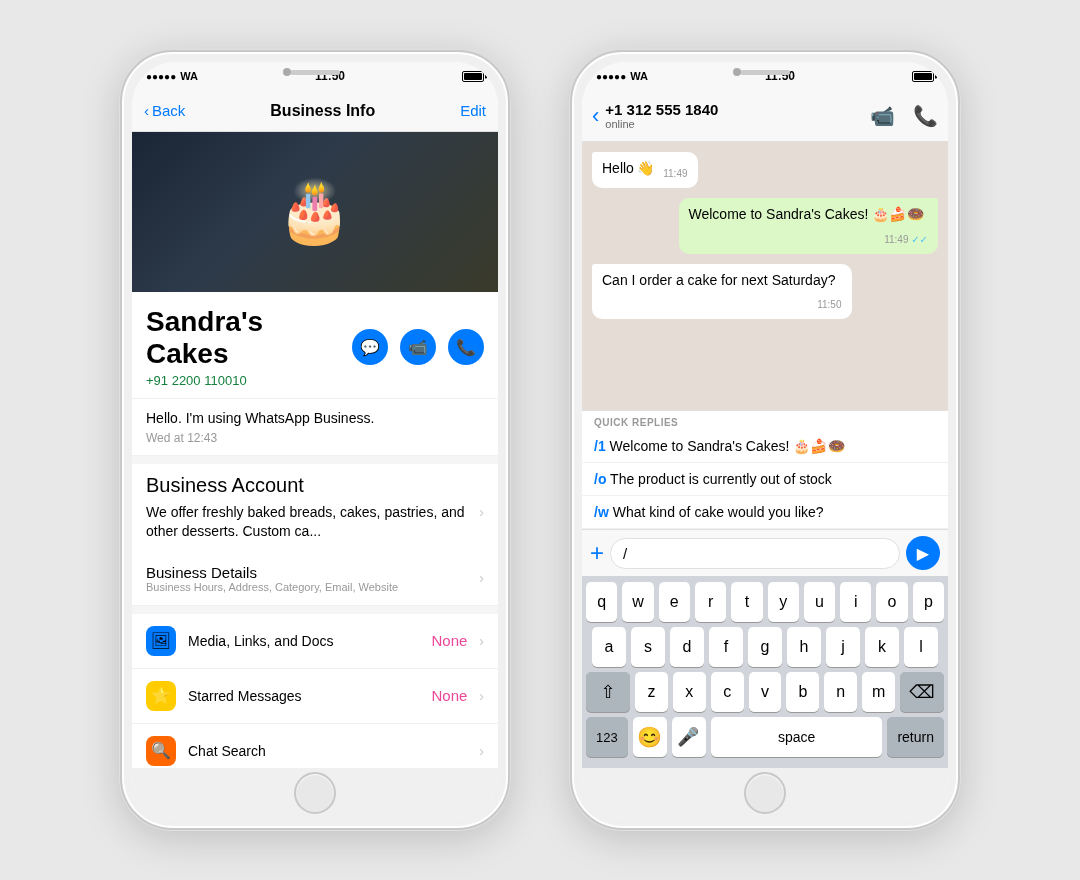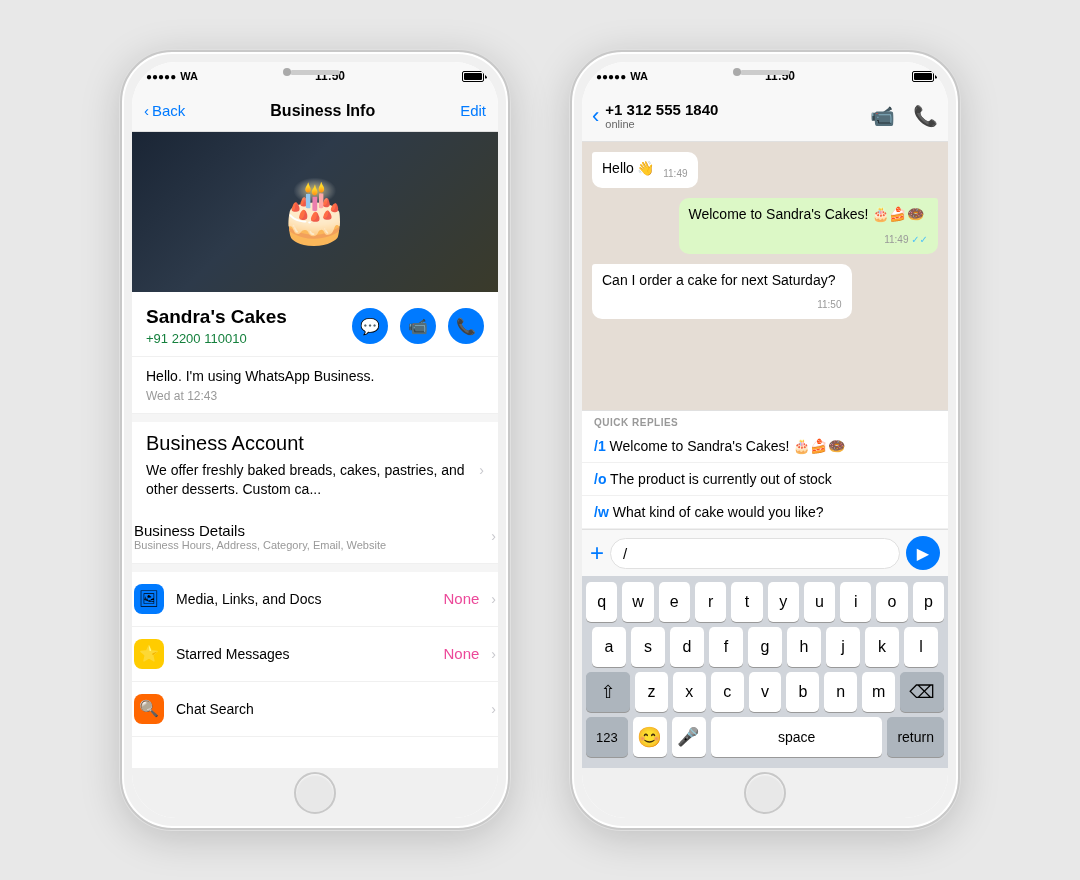--- a/index.html
+++ b/index.html
@@ -129,21 +129,21 @@
       background: #fff;
     }
     .business-header {
       padding: 14px 14px 10px;
       display: flex;
       align-items: center;
       justify-content: space-between;
       border-bottom: 1px solid #f0f0f0;
     }
     .business-name {
-      font-size: 19px;
+      font-size: 28px;
       font-weight: 600;
       color: #000;
     }
     .business-phone-small {
       font-size: 13px;
       color: #15803d;
       margin-top: 3px;
     }
     .action-icons {
       display: flex;
@@ -196,21 +196,21 @@
     }
     .chevron-right {
       color: #c8c8cd;
       font-size: 14px;
       margin-left: 8px;
       flex-shrink: 0;
     }
     .menu-item {
       display: flex;
       align-items: center;
-      padding: 12px 2px;
+      padding: 12px 14px;
       border-bottom: 1px solid #f0f0f0;
       cursor: pointer;
     }
     .menu-icon-box {
       width: 30px;
       height: 30px;
       border-radius: 8px;
       display: flex;
       align-items: center;
       justify-content: center;

